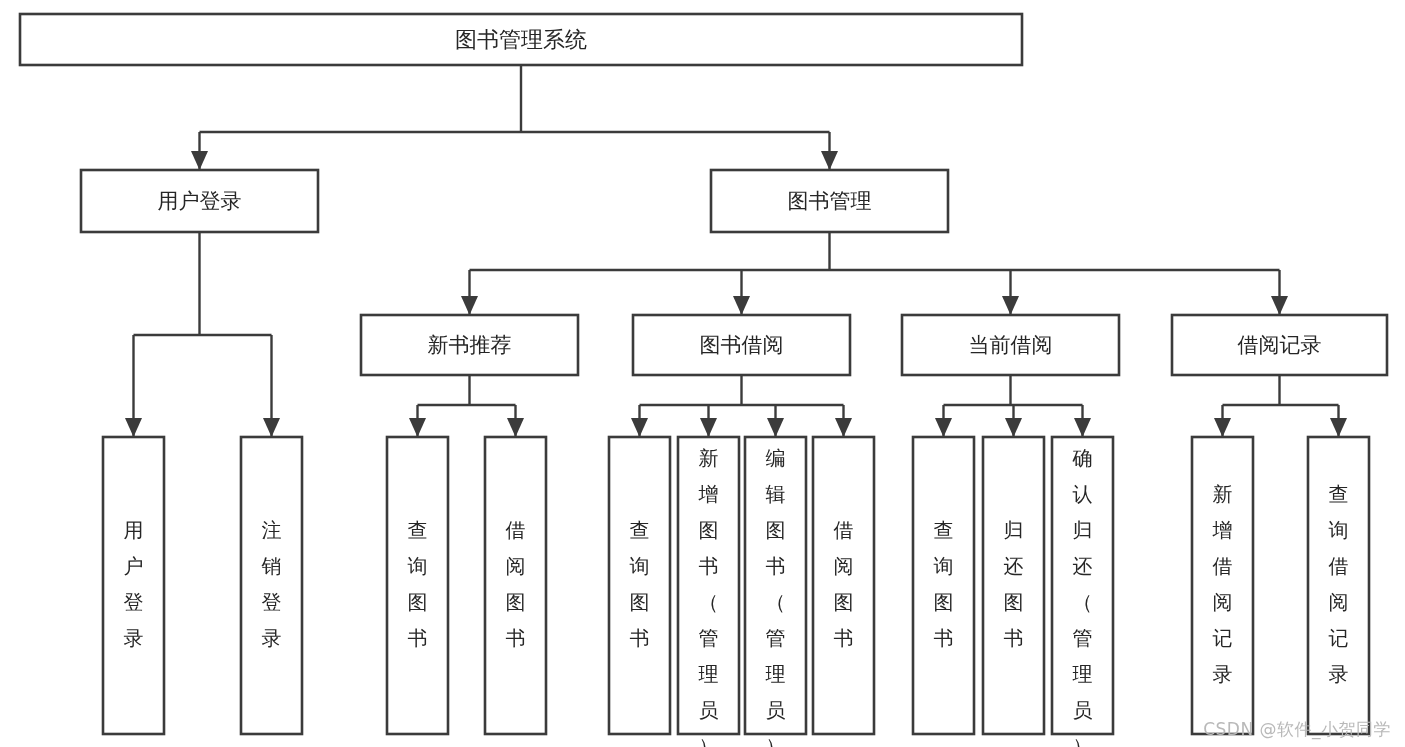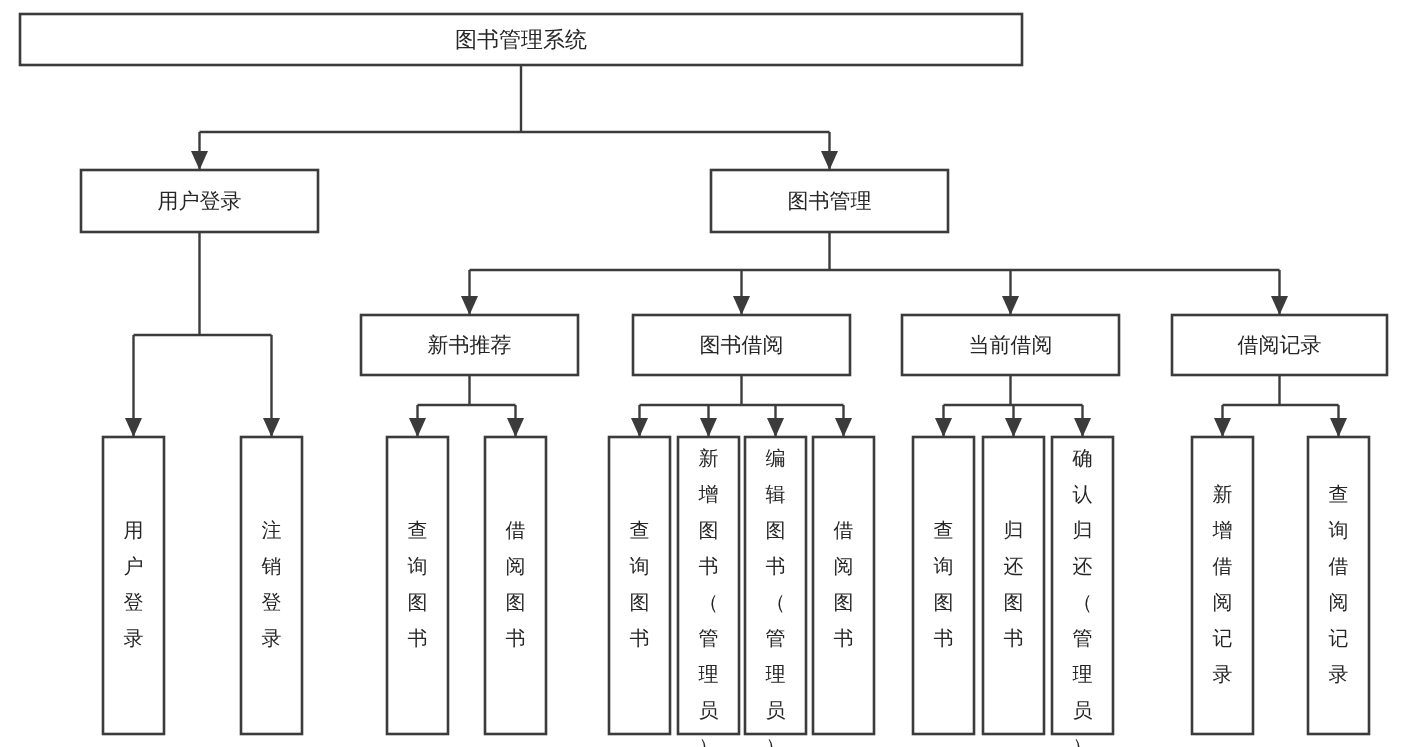--- a/index.html
+++ b/index.html
@@ -261,13 +261,14 @@
           <rect x="1308" y="437" width="61" height="297" class="node-box"></rect>
           <text x="1338.5" y="495.5" class="leaf-label" dominant-baseline="middle">查</text>
           <text x="1338.5" y="531.5" class="leaf-label" dominant-baseline="middle">询</text>
           <text x="1338.5" y="567.5" class="leaf-label" dominant-baseline="middle">借</text>
           <text x="1338.5" y="603.5" class="leaf-label" dominant-baseline="middle">阅</text>
           <text x="1338.5" y="639.5" class="leaf-label" dominant-baseline="middle">记</text>
           <text x="1338.5" y="675.5" class="leaf-label" dominant-baseline="middle">录</text>
         </g>
       </g>
   </svg>
+  <div class="watermark">CSDN @软件_小贺同学</div>
 </div>
 
 </body></html>

